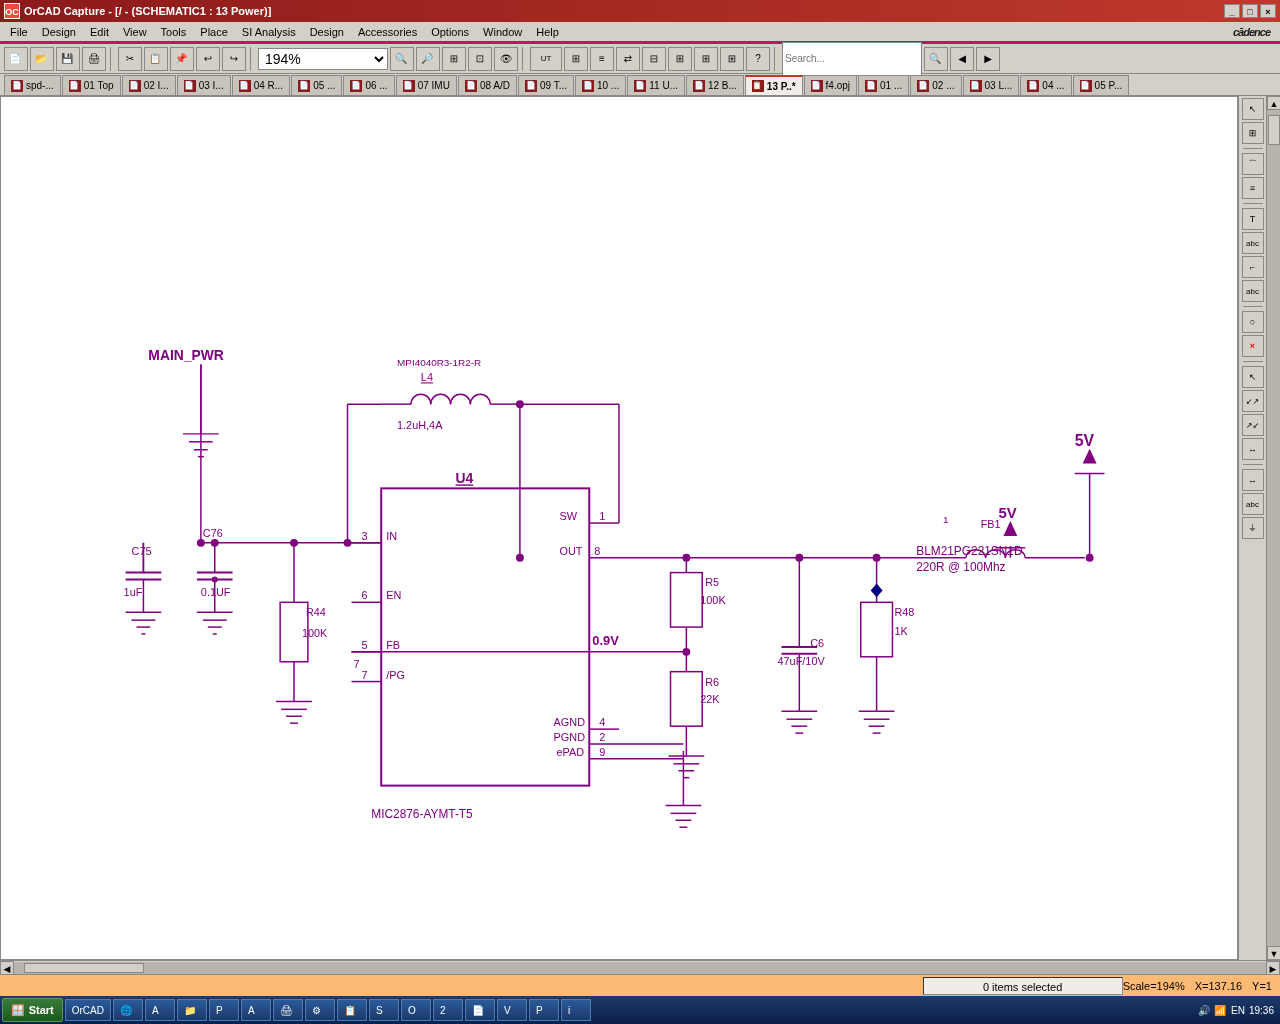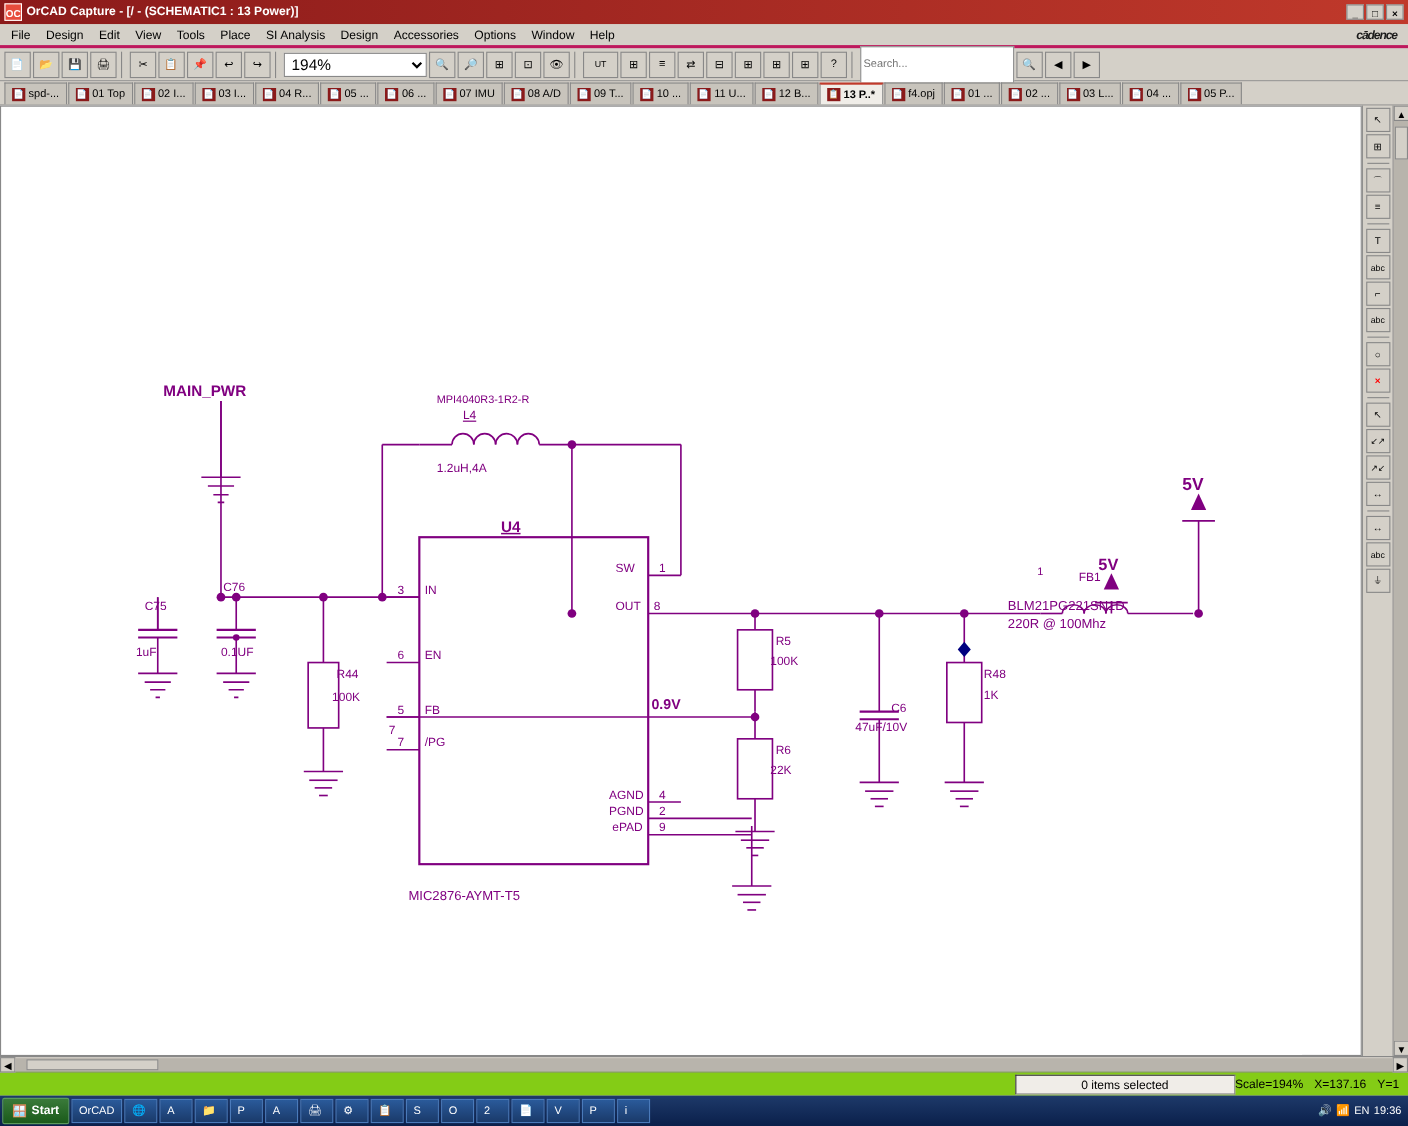--- a/index.html
+++ b/index.html
@@ -141,21 +141,21 @@
       display: flex;
       flex-direction: column;
     }
     .scroll-btn { width: 14px; height: 14px; background: #d4d0c8; border: 1px solid #888; text-align: center; line-height: 14px; font-size: 9px; cursor: pointer; }
     .scroll-track { flex: 1; background: #b8b4ac; position: relative; }
     .scroll-thumb { width: 12px; height: 30px; background: #d4d0c8; border: 1px solid #888; position: absolute; top: 5px; left: 1px; }
 
     
     #status-bar {
       height: 22px;
-      background: #84cc16;
+      background: #fdba74;
       border-top: 1px solid #888;
       display: flex;
       align-items: center;
       padding: 0 4px;
       font-size: 11px;
     }
     #status-bar .status-left { flex: 1; }
     #status-bar .status-items { width: 200px; text-align: center; border: 1px inset #888; background: #f0ede8; padding: 0 8px; height: 18px; line-height: 18px; }
     #status-bar .status-right { display: flex; gap: 10px; margin-left: auto; padding-right: 4px; justify-content: flex-end; }
 

